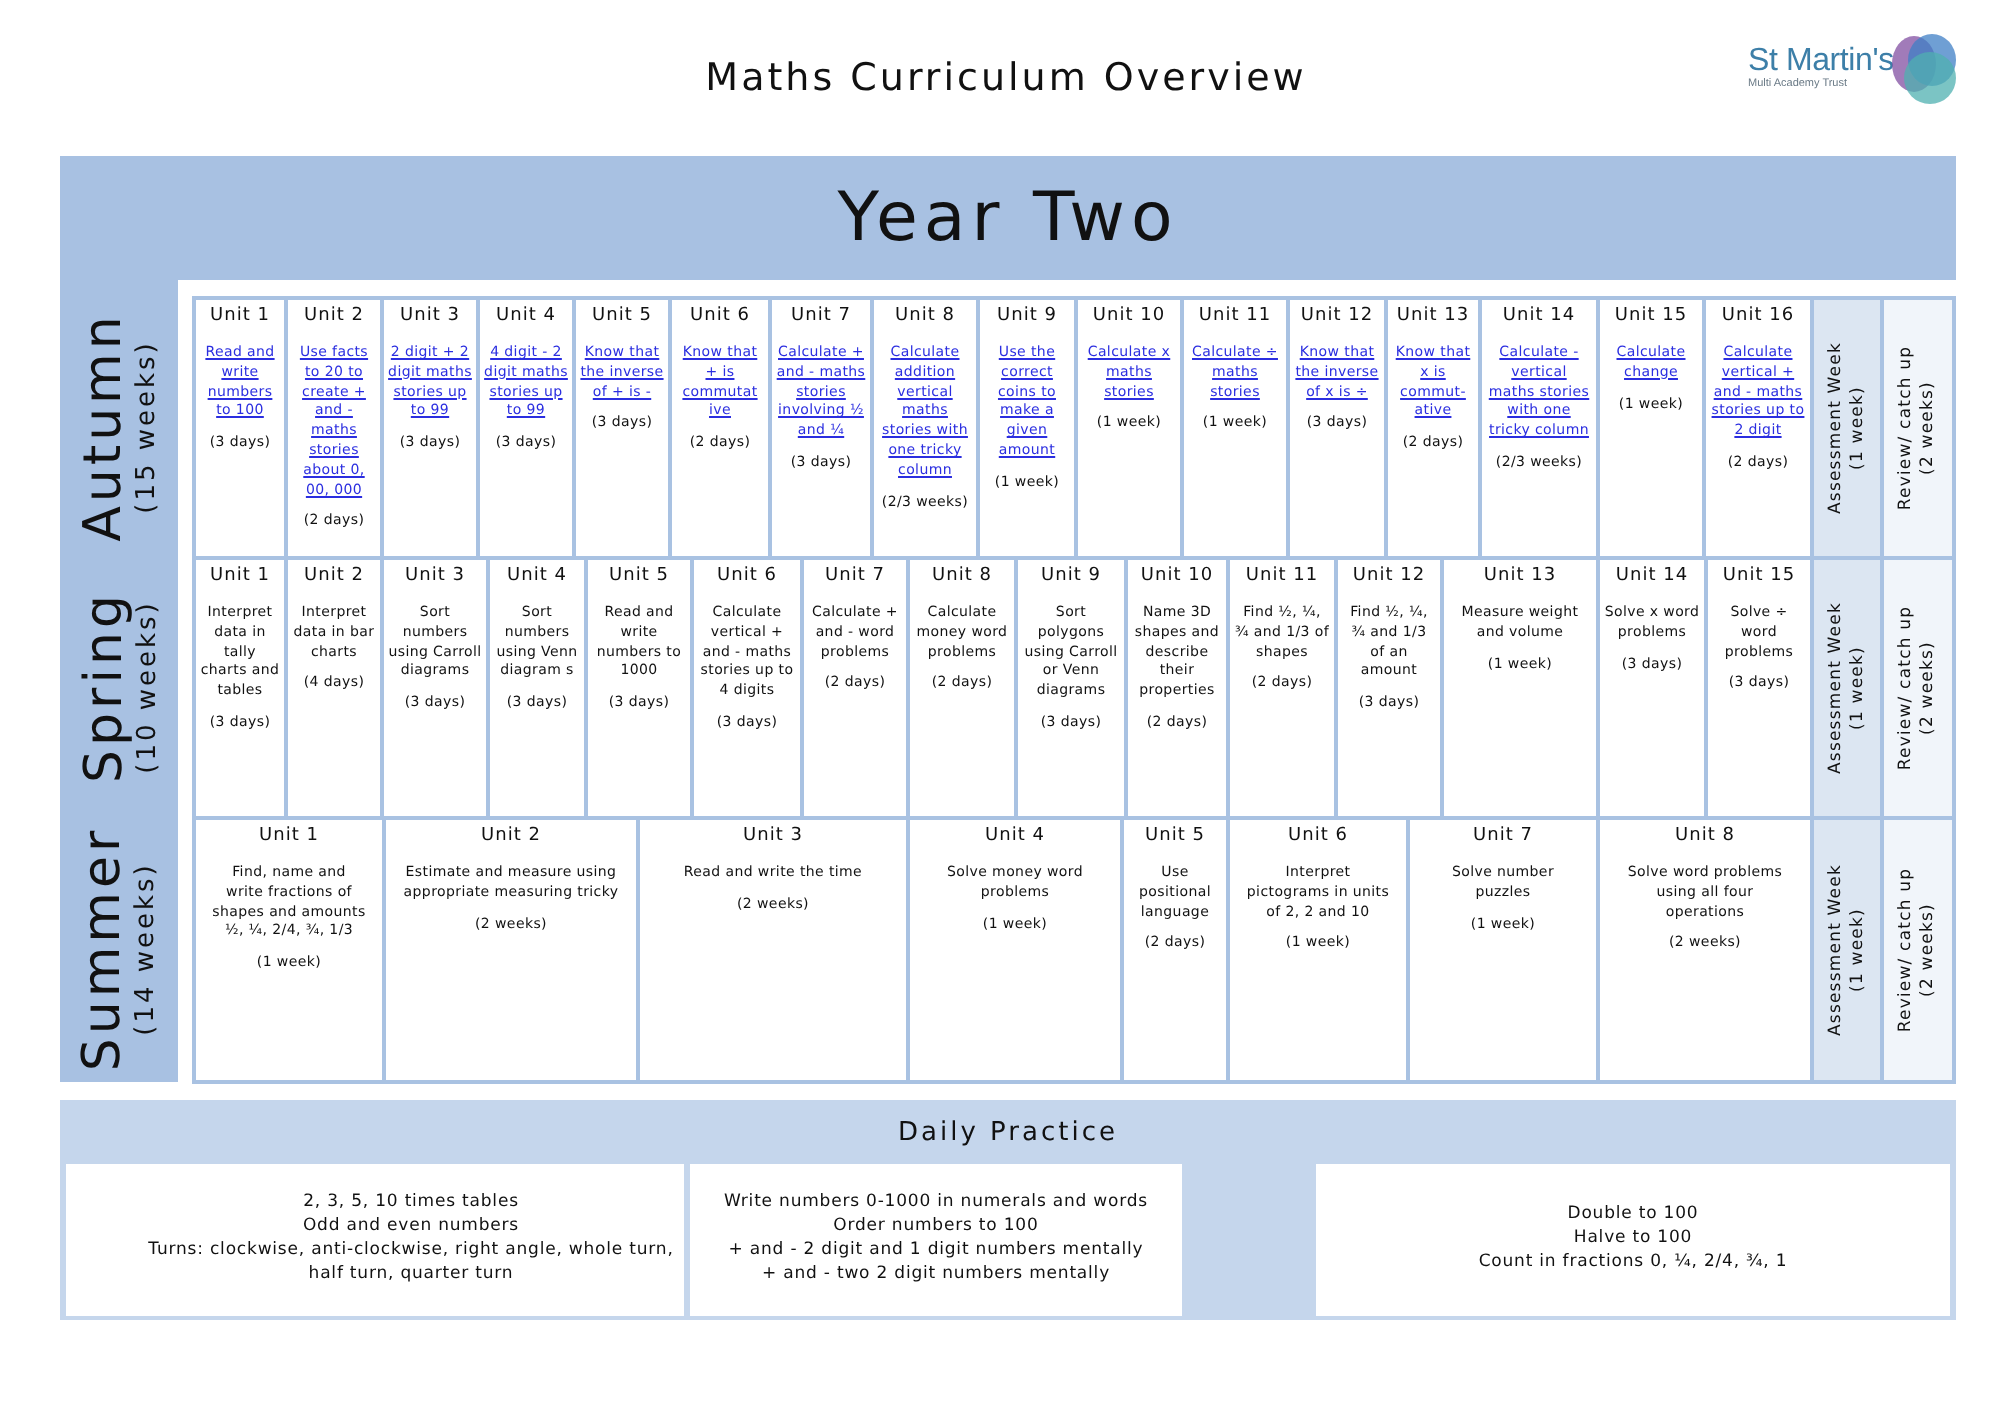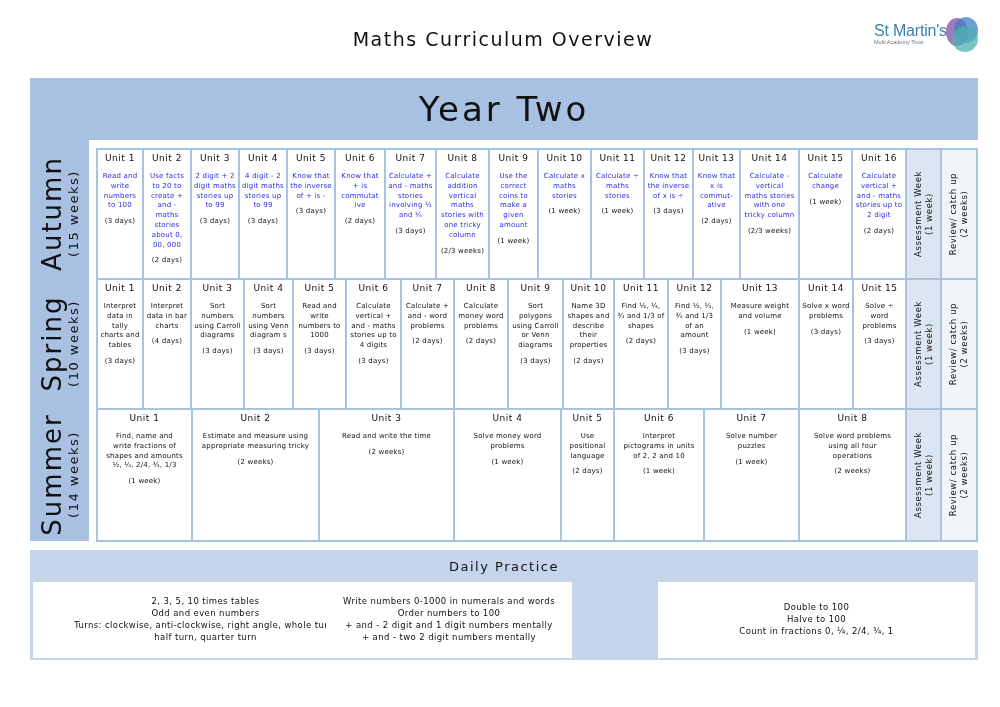--- a/index.html
+++ b/index.html
@@ -23,21 +23,21 @@
 
   .season { position: absolute; left: 30px; width: 59px; display: flex; align-items: center; justify-content: center; }
   .season-inner { transform: rotate(-90deg); white-space: nowrap; text-align: center; line-height: 1; }
   .season-name { display: block; font-size: 26px; letter-spacing: 2px; }
   .season-weeks { display: block; font-size: 13px; letter-spacing: 1.5px; margin-top: 2px; }
 
   .cell { position: absolute; background: #fff; border: 2px solid #a9c2e2; text-align: center;
     padding: 2px 2px 0 2px; overflow: hidden; }
   .cell-title { font-size: 9px; letter-spacing: 0.5px; display: block; margin-top: 1px; }
   .cell-desc { font-size: 7px; line-height: 9.8px; display: block; margin-top: 9px; letter-spacing: 0.2px; }
-  .cell-desc.link { color: #2b2ee0; }
+  .cell-desc.link { color: #2b2ee0; text-decoration: underline; }
   .cell-dur { font-size: 7px; display: block; margin-top: 6px; letter-spacing: 0.2px; }
   .cell.wide .cell-desc { margin-left: 6px; margin-right: 6px; }
 
   .vcell { position: absolute; border: 2px solid #a9c2e2; display: flex; align-items: center; justify-content: center; }
   .vcell.assess { background: #dce6f2; }
   .vcell.review { background: #f1f5fa; }
   .vcell-inner { transform: rotate(-90deg); white-space: nowrap; text-align: center; font-size: 8.5px; line-height: 11px; letter-spacing: 0.6px; }
 
   .dp-box { position: absolute; left: 30px; top: 550px; width: 948px; height: 110px; background: #c5d6ec; }
   .dp-title { position: absolute; left: 30px; top: 551px; width: 948px; height: 31px; text-align: center;
@@ -302,21 +302,21 @@
 <div class="dp-box"></div>
 <div class="dp-title">Daily Practice</div>
 <div class="dp-cell" style="left:33px;width:309px;padding-left:36px;">
   <div>
     <span class="dp-line">2, 3, 5, 10 times tables</span>
     <span class="dp-line">Odd and even numbers</span>
     <span class="dp-line">Turns: clockwise, anti-clockwise, right angle, whole turn,</span>
     <span class="dp-line">half turn, quarter turn</span>
   </div>
 </div>
-<div class="dp-cell" style="left:326px;width:246px;">
+<div class="dp-cell" style="left:345px;width:246px;">
   <div>
     <span class="dp-line">Write numbers 0-1000 in numerals and words</span>
     <span class="dp-line">Order numbers to 100</span>
     <span class="dp-line">+ and - 2 digit and 1 digit numbers mentally</span>
     <span class="dp-line">+ and - two 2 digit numbers mentally</span>
   </div>
 </div>
 <div class="dp-cell" style="left:658px;width:317px;">
   <div>
     <span class="dp-line">Double to 100</span>

